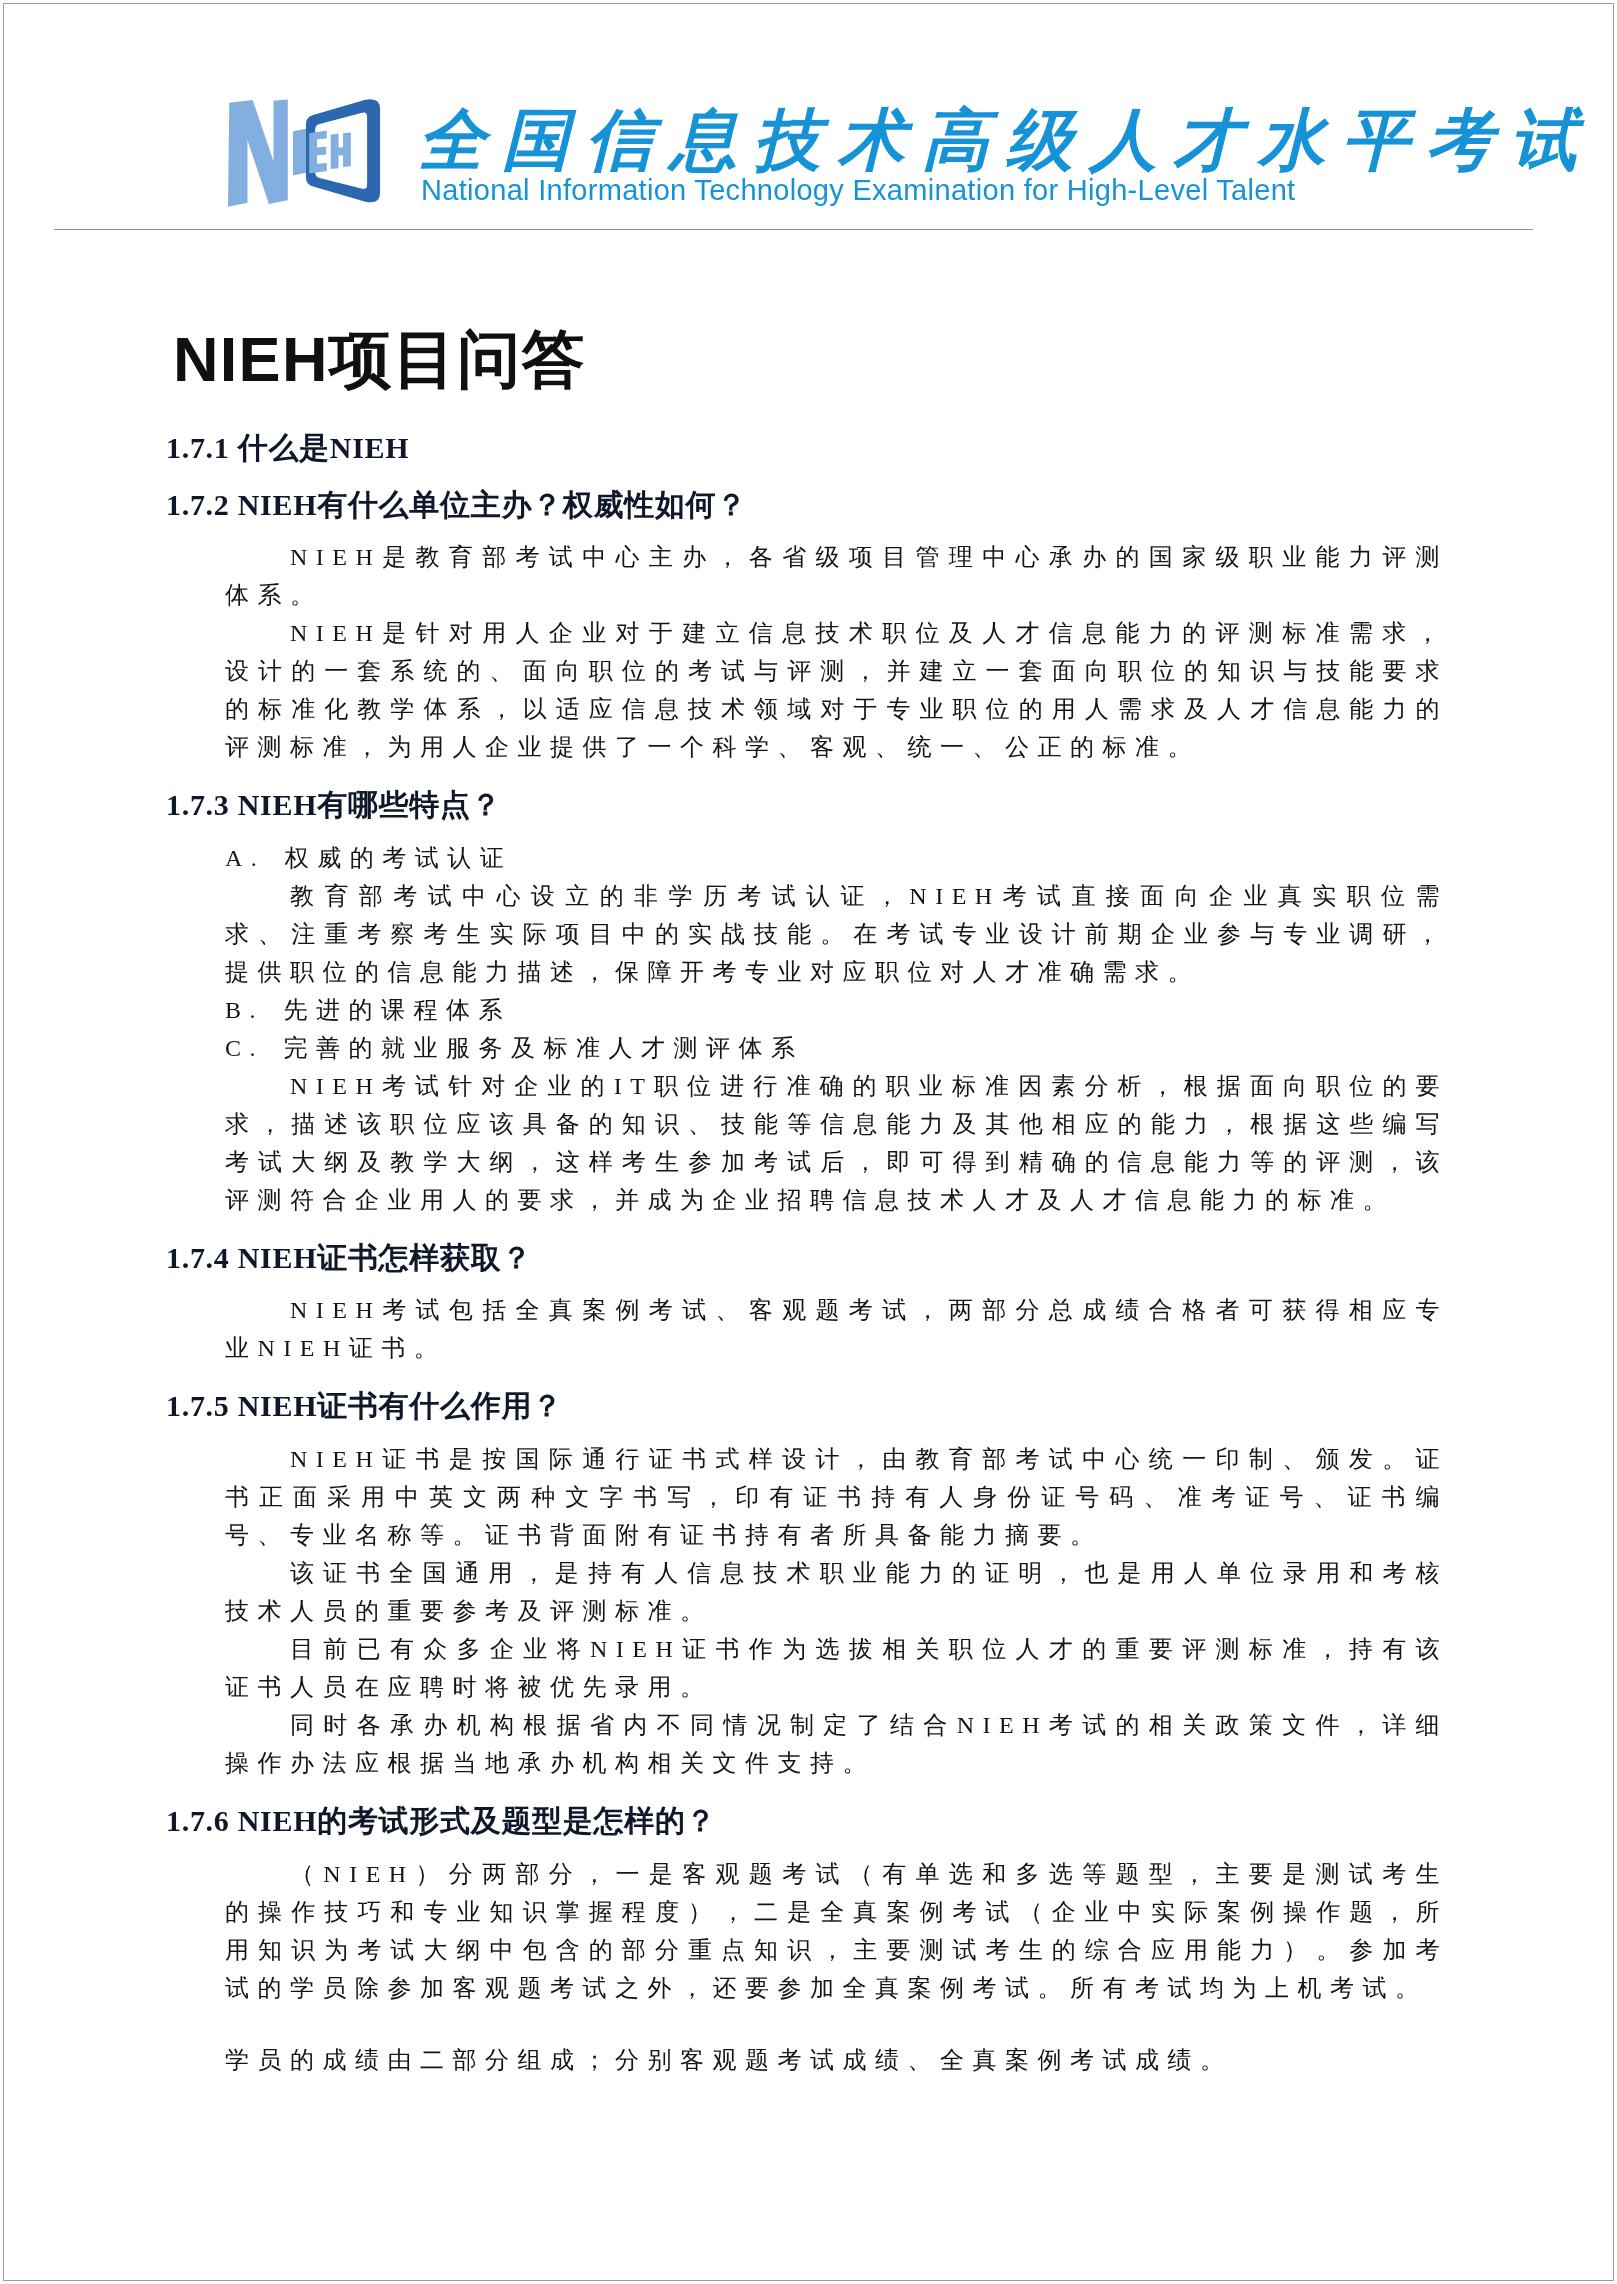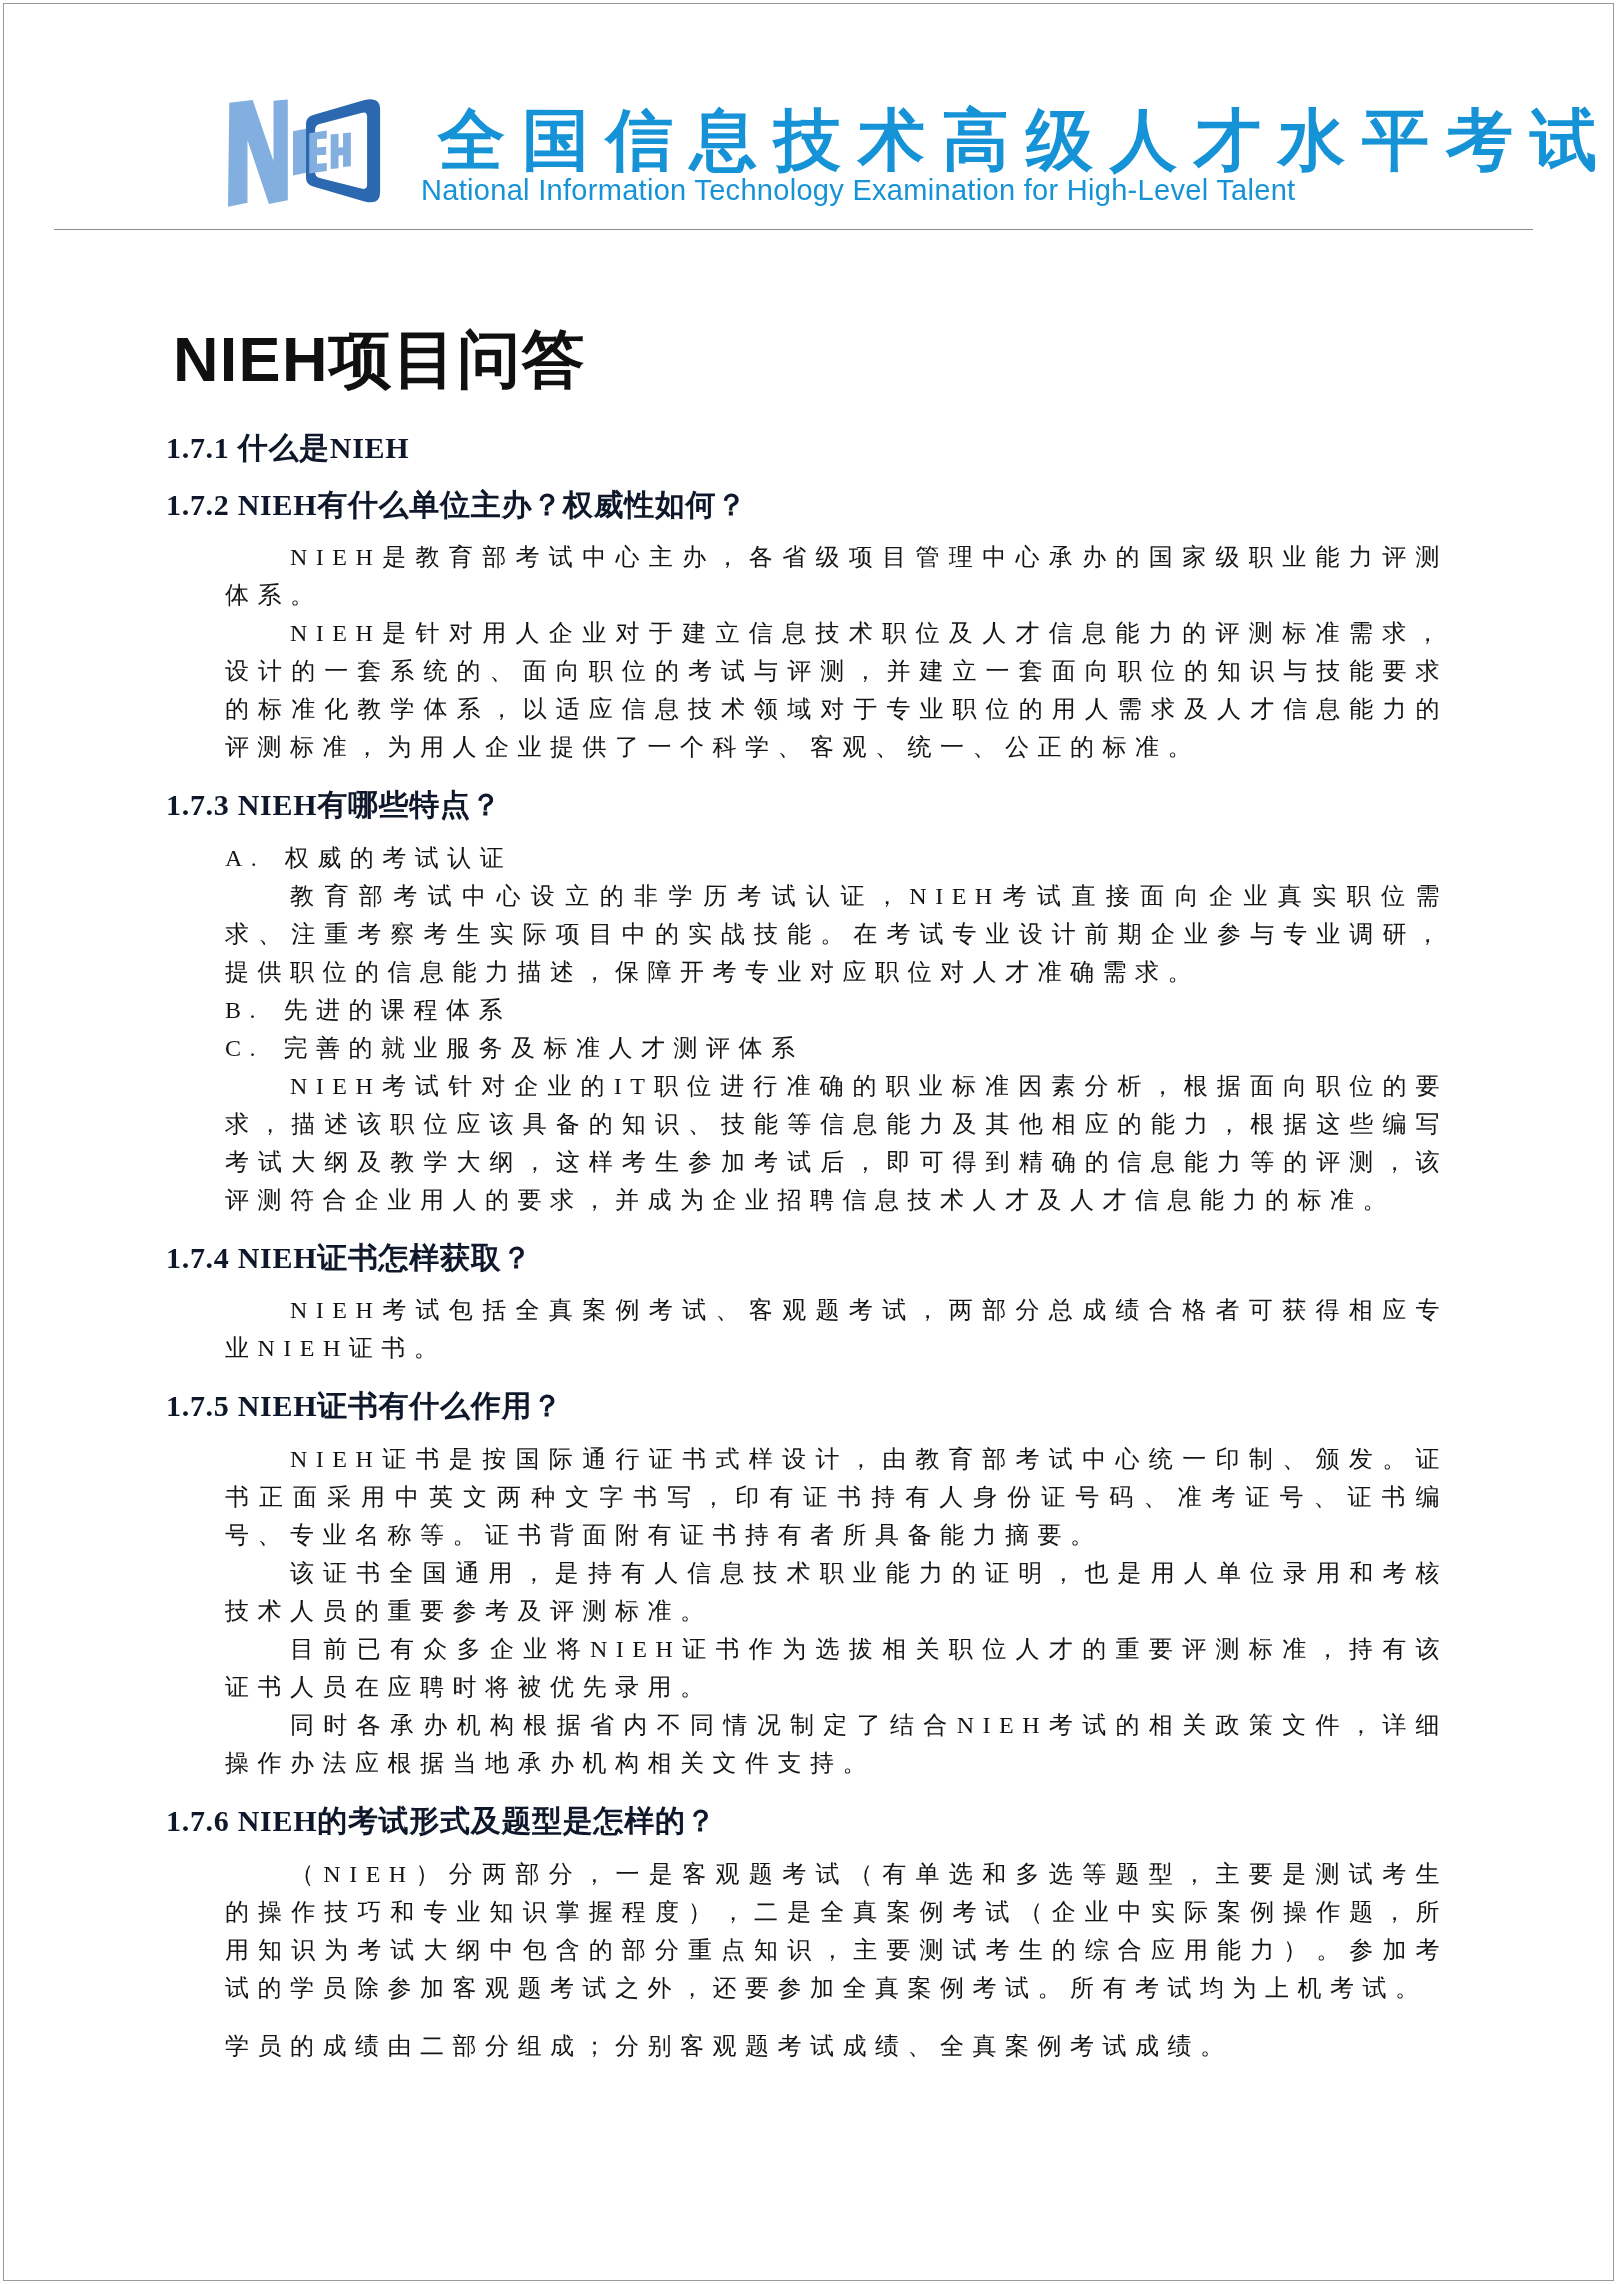--- a/index.html
+++ b/index.html
@@ -21,28 +21,29 @@
   
   .logo-mark {
     position: absolute;
     left: 228px;
     top: 96px;
     width: 156px;
     height: 114px;
   }
   .title-cn {
     position: absolute;
-    left: 438px;
+    left: 418px;
     top: 95px;
     font-family: "Liberation Sans", sans-serif;
     font-weight: 700;
     font-size: 67px;
     letter-spacing: 17px;
     color: #1593d6;
     white-space: nowrap;
+    font-style: italic;
   }
   .title-en {
     position: absolute;
     left: 421px;
     top: 174px;
     font-family: "Liberation Sans", sans-serif;
     font-weight: 400;
     font-size: 29px;
     letter-spacing: 0.3px;
     color: #1593d6;
@@ -91,21 +92,21 @@
   }
   .para.indent { text-indent: 65px; }
   .item-line {
     margin: 0 169px 0 225px;
     font-size: 24px;
     line-height: 38px;
     letter-spacing: 8.5px;
     color: #151515;
   }
   .item-label-txt { margin-right: 19.5px; }
-  .final-para { margin-top: 20px; }
+  .final-para { margin-top: 34px; }
 </style>
 </head>
 <body>
 
 <div class="page">
   <div class="page-border"></div>
 
   <header>
     <svg class="logo-mark" viewBox="0 0 240 175" xmlns="http://www.w3.org/2000/svg">
 

